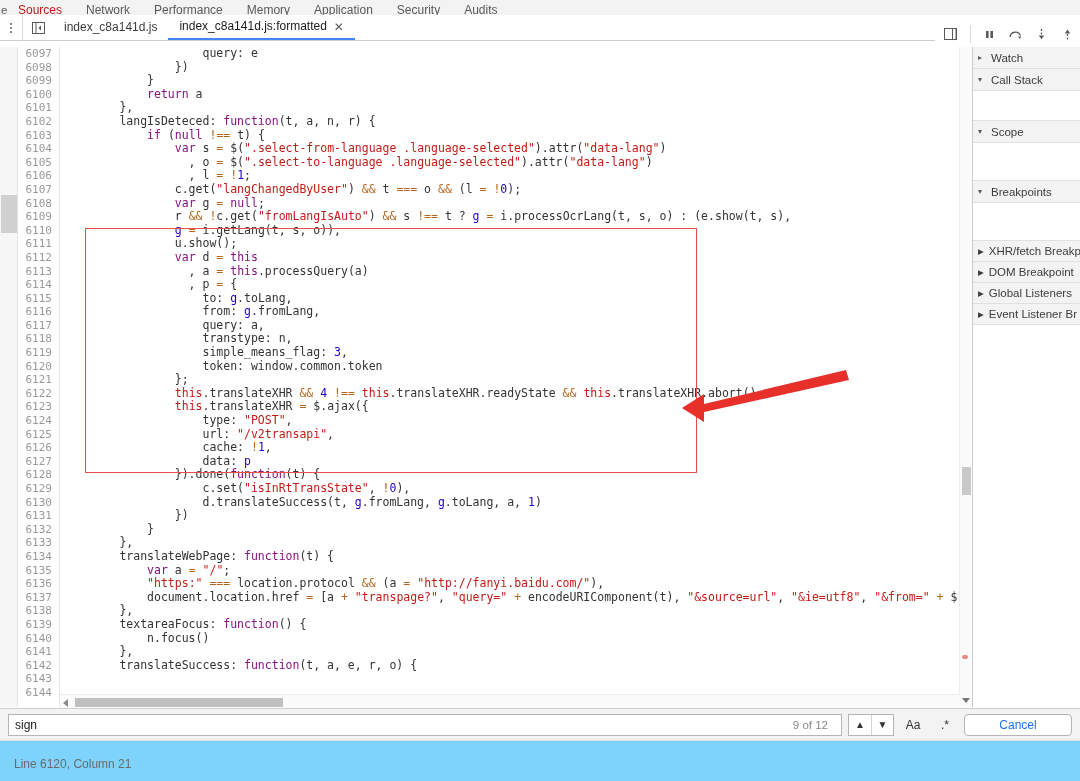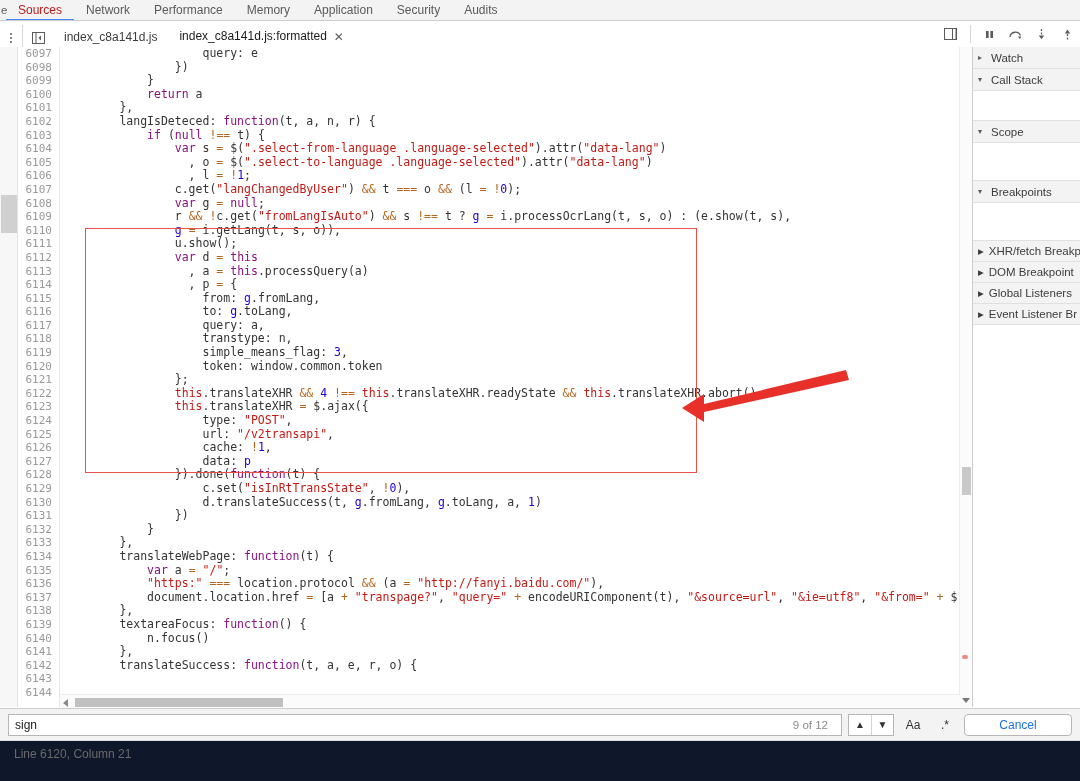--- a/index.html
+++ b/index.html
@@ -24,21 +24,21 @@
   }
   .menu-edge { width: 6px; color: #5a5a5a; font-size: 11.5px; padding-left: 1px; }
   .menu-item {
     padding: 0 12px; height: 21px; line-height: 20px;
     font-size: 12px; color: #5a5a5a; white-space: nowrap; cursor: default;
   }
   .menu-item.active { color: #b91c1c; border-bottom: 2px solid #4285f4; }
 
   
   .tabstrip {
-    position: absolute; top: 25px; left: 0; width: 1080px; height: 26px;
+    position: absolute; top: 15px; left: 0; width: 1080px; height: 26px;
     background: #ffffff; border-bottom: 1px solid #cdcdcd;
     display: flex; align-items: center;
   }
   .kebab {
     width: 22px; height: 25px; display: flex; flex-direction: column;
     align-items: center; justify-content: center; gap: 2px; cursor: pointer;
   }
   .kebab i { width: 2px; height: 2px; background: #5a5a5a; border-radius: 50%; display: block; }
   .tabsep { width: 1px; height: 25px; background: #d8d8d8; }
   .navpane-btn {
@@ -179,22 +179,22 @@
   .cancel-btn {
     width: 108px; height: 22px; border: 1px solid #b6b6b6; border-radius: 4px;
     background: #ffffff; color: #1a73e8; font-size: 12px;
     font-family: "Liberation Sans", sans-serif;
     display: flex; align-items: center; justify-content: center; cursor: pointer;
   }
 
   
   .statusbar {
     position: absolute; top: 740px; left: 0; width: 1080px; height: 41px;
-    background: #0f172a; border-top: 1px solid #e0e0e0;
-    display: flex; align-items: flex-start; padding: 6px 0 0 14px;
+    background: #7dd3fc; border-top: 1px solid #e0e0e0;
+    display: flex; align-items: center; padding: 6px 0 0 14px;
     font-size: 12px; color: #6a6a6a;
   }
 
   
   .anno-rect {
     position: absolute; left: 85px; top: 228px; width: 612px; height: 245px;
     border: 1.5px solid #e8504a; pointer-events: none;
   }
   .anno-arrow { position: absolute; left: 660px; top: 368px; pointer-events: none; }
 </style>
@@ -337,22 +337,22 @@
         <div class="cl"><span class="pl">                  , o </span><span class="op">=</span><span class="pl"> $(</span><span class="str">".select-to-language .language-selected"</span><span class="pl">).attr(</span><span class="str">"data-lang"</span><span class="pl">)</span></div>
         <div class="cl"><span class="pl">                  , l </span><span class="op">=</span><span class="pl"> </span><span class="op">!</span><span class="num">1</span><span class="pl">;</span></div>
         <div class="cl"><span class="pl">                c.get(</span><span class="str">"langChangedByUser"</span><span class="pl">) </span><span class="op">&amp;&amp;</span><span class="pl"> t </span><span class="op">===</span><span class="pl"> o </span><span class="op">&amp;&amp;</span><span class="pl"> (l </span><span class="op">=</span><span class="pl"> </span><span class="op">!</span><span class="num">0</span><span class="pl">);</span></div>
         <div class="cl"><span class="pl">                </span><span class="kw">var</span><span class="pl"> g </span><span class="op">=</span><span class="pl"> </span><span class="kw">null</span><span class="pl">;</span></div>
         <div class="cl"><span class="pl">                r </span><span class="op">&amp;&amp;</span><span class="pl"> </span><span class="op">!</span><span class="pl">c.get(</span><span class="str">"fromLangIsAuto"</span><span class="pl">) </span><span class="op">&amp;&amp;</span><span class="pl"> s </span><span class="op">!==</span><span class="pl"> t ? </span><span class="ident">g</span><span class="pl"> </span><span class="op">=</span><span class="pl"> i.processOcrLang(t, s, o) : (e.show(t, s),</span></div>
         <div class="cl"><span class="pl">                </span><span class="ident">g</span><span class="pl"> </span><span class="op">=</span><span class="pl"> i.getLang(t, s, o)),</span></div>
         <div class="cl"><span class="pl">                u.show();</span></div>
         <div class="cl"><span class="pl">                </span><span class="kw">var</span><span class="pl"> d </span><span class="op">=</span><span class="pl"> </span><span class="kw">this</span></div>
         <div class="cl"><span class="pl">                  , a </span><span class="op">=</span><span class="pl"> </span><span class="kw">this</span><span class="pl">.processQuery(a)</span></div>
         <div class="cl"><span class="pl">                  , p </span><span class="op">=</span><span class="pl"> {</span></div>
+        <div class="cl"><span class="pl">                    to: </span><span class="ident">g</span><span class="pl">.toLang,</span></div>
         <div class="cl"><span class="pl">                    from: </span><span class="ident">g</span><span class="pl">.fromLang,</span></div>
-        <div class="cl"><span class="pl">                    to: </span><span class="ident">g</span><span class="pl">.toLang,</span></div>
         <div class="cl"><span class="pl">                    query: a,</span></div>
         <div class="cl"><span class="pl">                    transtype: n,</span></div>
         <div class="cl"><span class="pl">                    simple_means_flag: </span><span class="num">3</span><span class="pl">,</span></div>
         <div class="cl"><span class="pl">                    token: window.common.token</span></div>
         <div class="cl"><span class="pl">                };</span></div>
         <div class="cl"><span class="pl">                </span><span class="kw2">this</span><span class="pl">.translateXHR </span><span class="op">&amp;&amp;</span><span class="pl"> </span><span class="num">4</span><span class="pl"> </span><span class="op">!==</span><span class="pl"> </span><span class="kw2">this</span><span class="pl">.translateXHR.readyState </span><span class="op">&amp;&amp;</span><span class="pl"> </span><span class="kw2">this</span><span class="pl">.translateXHR.abort(),</span></div>
         <div class="cl"><span class="pl">                </span><span class="kw2">this</span><span class="pl">.translateXHR </span><span class="op">=</span><span class="pl"> $.ajax({</span></div>
         <div class="cl"><span class="pl">                    type: </span><span class="str">"POST"</span><span class="pl">,</span></div>
         <div class="cl"><span class="pl">                    url: </span><span class="str">"/v2transapi"</span><span class="pl">,</span></div>
         <div class="cl"><span class="pl">                    cache: </span><span class="op">!</span><span class="num">1</span><span class="pl">,</span></div>

